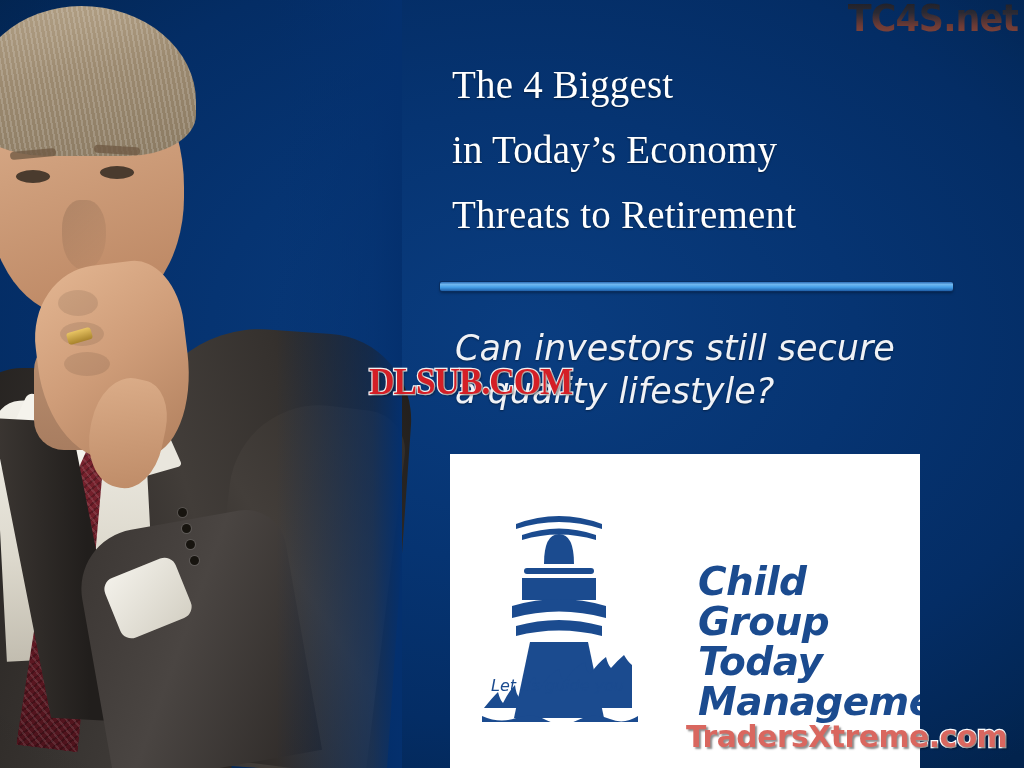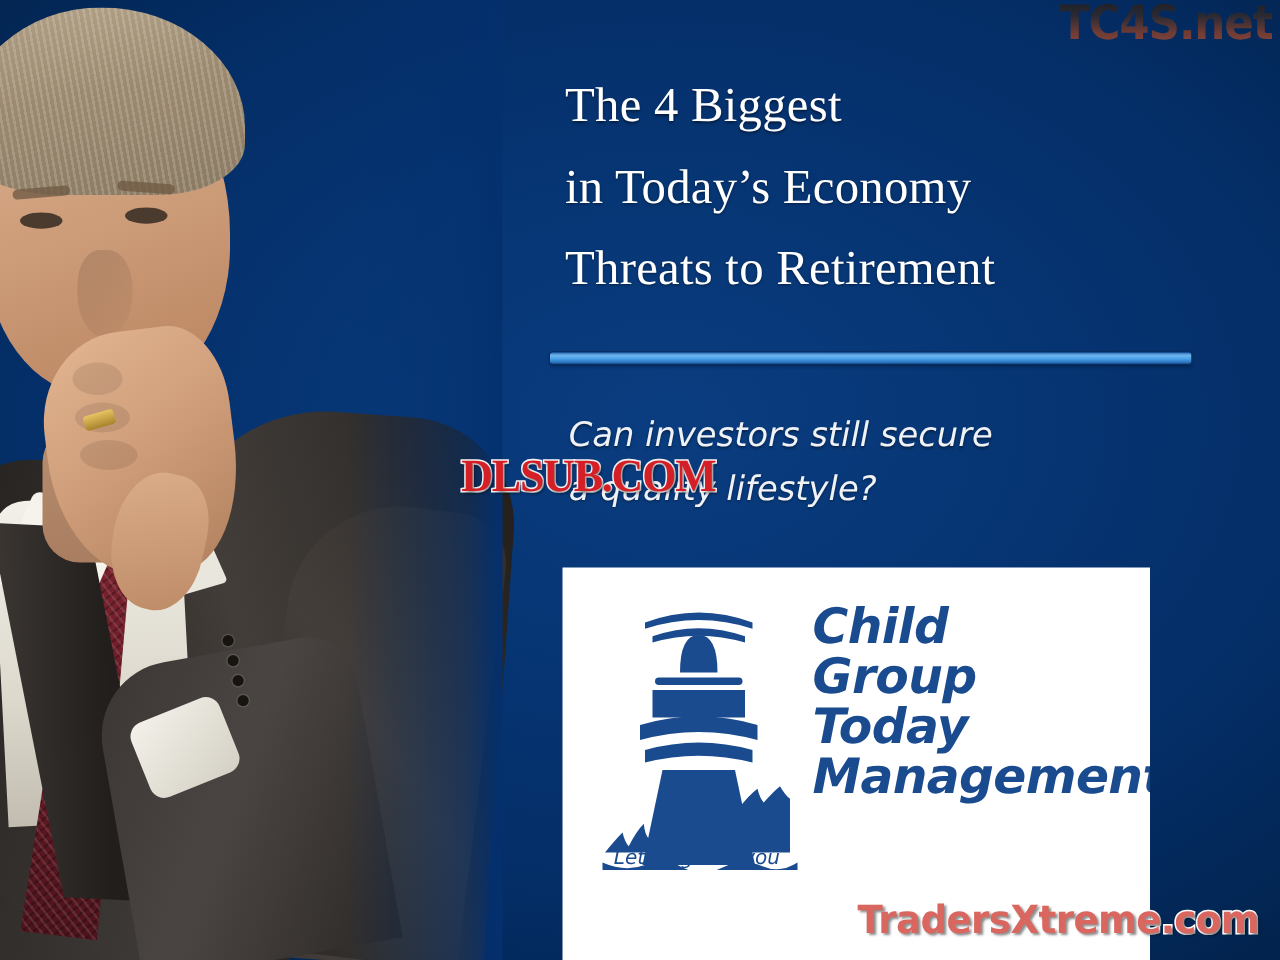--- a/index.html
+++ b/index.html
@@ -236,43 +236,44 @@
   }
 
   
   .subtitle {
     position: absolute;
     left: 455px;
     top: 327px;
     width: 520px;
     font-family: "DejaVu Sans", sans-serif;
     font-style: italic;
-    font-size: 27px;
+    font-size: 35px;
     line-height: 43px;
     color: #f0f2f6;
     text-shadow: 0 1px 2px rgba(0,0,0,0.4);
   }
   .subtitle-line { display: block; white-space: nowrap; }
 
   
   .logo-card {
     position: absolute;
     left: 450px;
     top: 454px;
     width: 470px;
     height: 314px;
     background: #ffffff;
     overflow: hidden;
   }
   .logo-inner {
     position: absolute;
-    left: 24px; top: 22px;
+    left: 24px; top: 36px;
     width: 424px; height: 232px;
     display: flex;
-    align-items: flex-start;
+    align-items: flex-end;
+    gap: 48px;
   }
   .logo-mark {
     position: relative;
     width: 170px;
     height: 220px;
     flex: 0 0 170px;
   }
   .logo-words {
     margin-left: 6px;
     padding-top: 6px;

